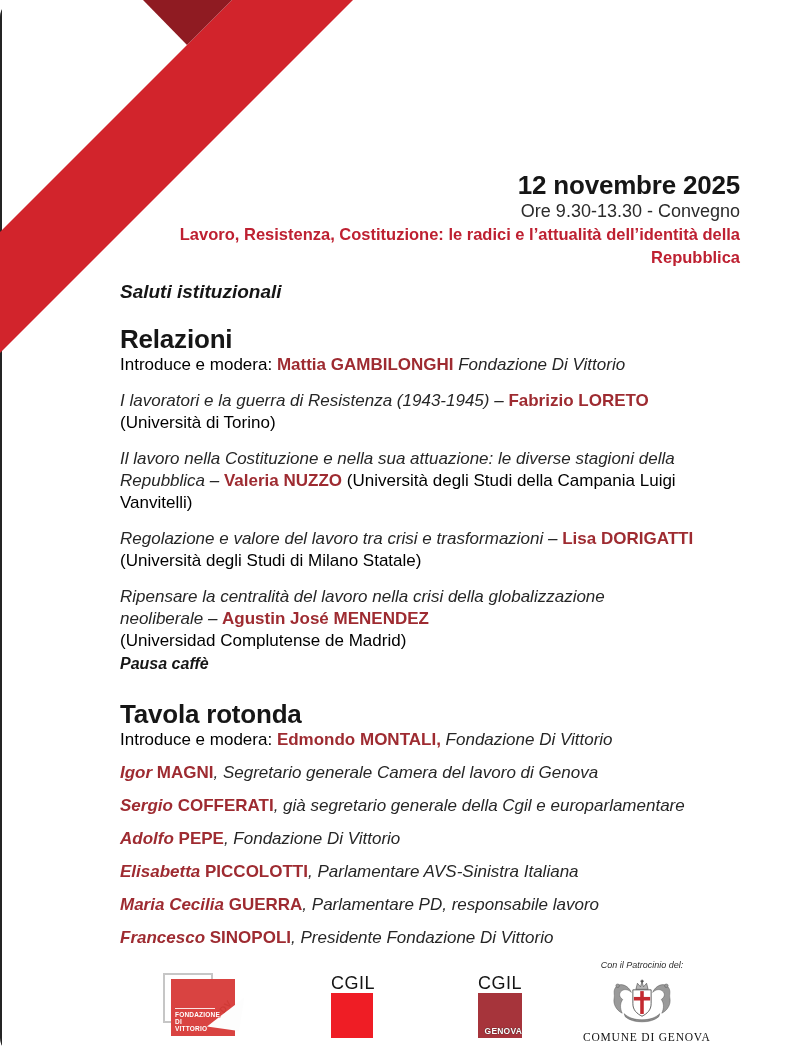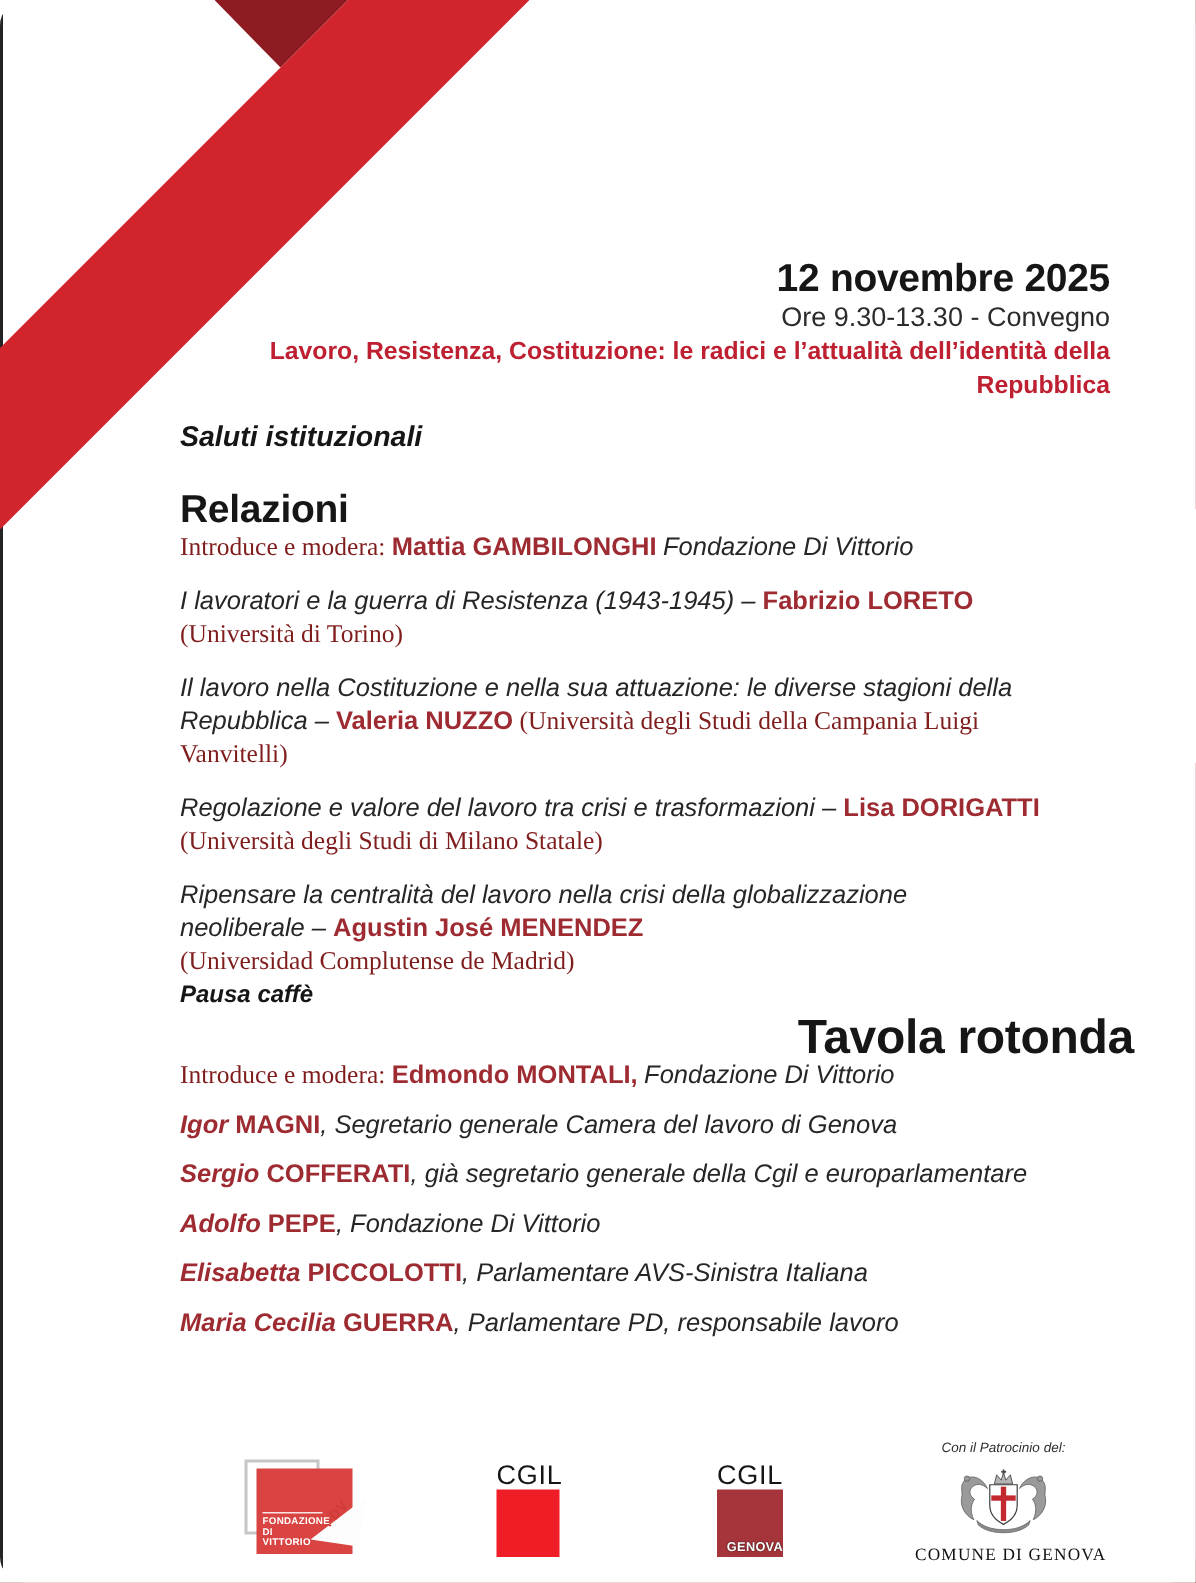--- a/index.html
+++ b/index.html
@@ -28,23 +28,23 @@
   .red-title{font-size:16.5px;font-weight:700;color:var(--c-title-red);line-height:23px;}
   .red-title .tl{white-space:nowrap;}
   
   .program{position:absolute;left:120px;top:280px;width:636px;z-index:3;font-size:17px;line-height:22px;}
   .blk{margin:0;}
   .blk.saluti{font-size:19px;line-height:23px;margin-bottom:21px;}
   .blk.heading{font-size:26px;line-height:30px;font-weight:700;color:#161616;letter-spacing:-0.2px;margin-top:0;}
   .blk.intro{margin-top:0;}
   .blk.talk{margin-top:14px;}
   .blk.pausa{font-size:16px;line-height:23px;}
-  .blk.heading2{font-size:32px;line-height:30px;font-weight:700;color:#161616;letter-spacing:-0.2px;margin-top:1px;text-align:right;}
+  .blk.heading2{font-size:26px;line-height:30px;font-weight:700;color:#161616;letter-spacing:-0.2px;margin-top:24px;}
   .blk.speaker{margin-top:11px;}
-  .sg-plain{color:#7f1d1d;font-family:Liberation Serif, serif;}
+  .sg-plain{color:#000000;}
   .sg-italic{color:#262626;font-style:italic;}
   .sg-name{color:var(--c-name-red);font-weight:700;margin-top:20px;}
   .sg-nameitalic{color:var(--c-name-red);font-weight:700;font-style:italic;}
   .sg-bolditalic{color:#161616;font-weight:700;font-style:italic;}
   .sg-heading{color:#161616;font-weight:700;}
   
   .fdv{position:absolute;left:163px;top:972px;width:82px;height:70px;z-index:3;}
   .fdv-ghost{position:absolute;left:0;top:1px;width:46px;height:46px;border:2px solid #c6c6c6;background:#fff;}
   .fdv-red{position:absolute;left:8px;top:7px;width:64px;height:57px;background:var(--c-fdv-red);}
   .fdv-fold{position:absolute;right:-9px;top:19px;width:37px;height:33px;background:#fdfdfd;
@@ -54,21 +54,21 @@
   .fdv-label{position:absolute;left:4px;bottom:4px;width:40px;border-top:1px solid rgba(255,255,255,.85);
     padding-top:2px;color:#fff;font-size:6.5px;line-height:7px;font-weight:700;letter-spacing:.2px;}
   .cgil,.cgilg{position:absolute;top:975px;z-index:3;}
   .cgil{left:331px;width:44px;}
   .cgilg{left:478px;width:45px;}
   .cgil-word{font-size:18px;line-height:17px;font-weight:400;color:#151515;letter-spacing:.5px;}
   .cgil-sq{width:42px;height:45px;background:var(--c-cgil-red);margin-top:1px;}
   .cgilg-sq{position:relative;width:44px;height:45px;background:var(--c-cgil-genova-red);margin-top:1px;}
   .cgilg-sub{position:absolute;left:0;right:0;bottom:2px;text-align:right;color:#fff;
     font-size:8.5px;font-weight:700;letter-spacing:.2px;text-shadow:0 0 1px #000;}
-  .patron{position:absolute;left:583px;top:960px;width:118px;text-align:center;z-index:3;margin-left:27px;}
+  .patron{position:absolute;left:583px;top:960px;width:118px;text-align:center;z-index:3;}
   .patron-lbl{font-size:9px;font-style:italic;color:#2e2e2e;line-height:11px;}
   .patron svg{display:block;margin:2px auto 0;}
   .patron-name{font-family:"Liberation Serif","DejaVu Serif",serif;font-size:11.5px;
     letter-spacing:.8px;color:#111;white-space:nowrap;margin-top:2px;}
 </style>
 </head>
 <body>
 
 <div class="page">
 
@@ -94,20 +94,21 @@
       <p class="blk talk"><span class="sg-italic">Regolazione e valore del lavoro tra crisi e trasformazioni – </span><span class="sg-name">Lisa DORIGATTI</span><br><span class="sg-plain">(Università degli Studi di Milano Statale)</span></p>
       <p class="blk talk"><span class="sg-italic">Ripensare la centralità del lavoro nella crisi della globalizzazione</span><br><span class="sg-italic">neoliberale – </span><span class="sg-name">Agustin José MENENDEZ</span><br><span class="sg-plain">(Universidad Complutense de Madrid)</span></p>
       <p class="blk pausa"><span class="sg-bolditalic">Pausa caffè</span></p>
       <p class="blk heading2"><span class="sg-heading">Tavola rotonda</span></p>
       <p class="blk intro"><span class="sg-plain">Introduce e modera: </span><span class="sg-name">Edmondo MONTALI,</span><span class="sg-plain"> </span><span class="sg-italic">Fondazione Di Vittorio</span></p>
       <p class="blk speaker"><span class="sg-nameitalic">Igor</span><span class="sg-name"> MAGNI</span><span class="sg-italic">, Segretario generale Camera del lavoro di Genova</span></p>
       <p class="blk speaker"><span class="sg-nameitalic">Sergio</span><span class="sg-name"> COFFERATI</span><span class="sg-italic">, già segretario generale della Cgil e europarlamentare</span></p>
       <p class="blk speaker"><span class="sg-nameitalic">Adolfo</span><span class="sg-name"> PEPE</span><span class="sg-italic">, Fondazione Di Vittorio</span></p>
       <p class="blk speaker"><span class="sg-nameitalic">Elisabetta</span><span class="sg-name"> PICCOLOTTI</span><span class="sg-italic">, Parlamentare AVS-Sinistra Italiana</span></p>
       <p class="blk speaker"><span class="sg-nameitalic">Maria Cecilia</span><span class="sg-name"> GUERRA</span><span class="sg-italic">, Parlamentare PD, responsabile lavoro</span></p>
+      <p class="blk speaker"><span class="sg-nameitalic">Francesco</span><span class="sg-name"> SINOPOLI</span><span class="sg-italic">, Presidente Fondazione Di Vittorio</span></p>
     </main>
 
   <div class="fdv">
     <div class="fdv-ghost"></div>
     <div class="fdv-red">
       <div class="fdv-fold"></div>
       <div class="fdv-fold-text">FDV</div>
       <div class="fdv-label">
         <div>FONDAZIONE</div>
         <div>DI VITTORIO</div>

